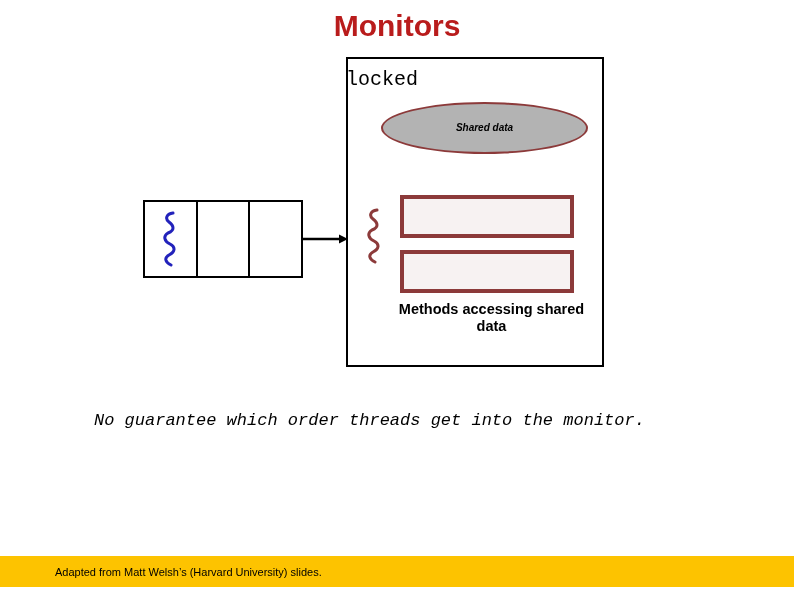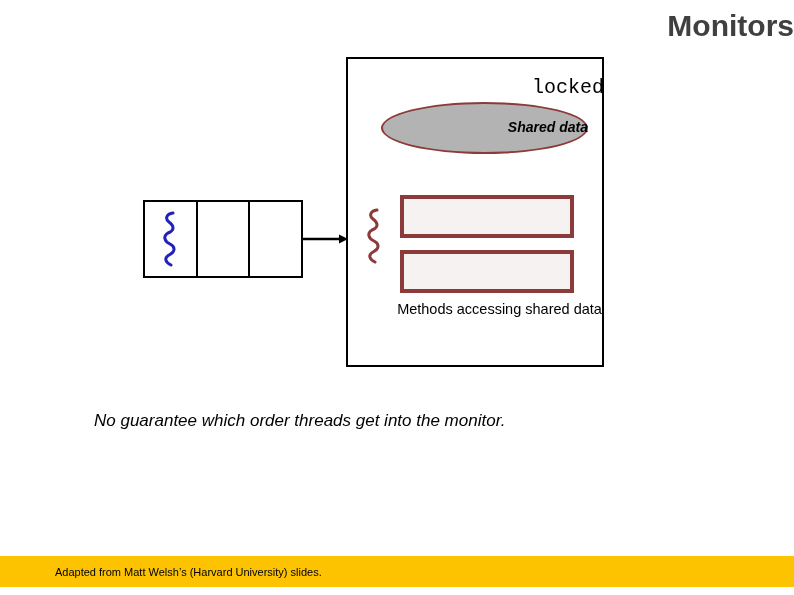--- a/index.html
+++ b/index.html
@@ -14,47 +14,47 @@
     overflow: hidden;
     font-family: "Liberation Sans", sans-serif;
   }
 
   
   #slide-title {
     position: absolute;
     left: 0;
     top: 9px;
     width: 794px;
-    text-align: right;
+    text-align: center;
     font-family: "Liberation Sans", sans-serif;
     font-size: 30px;
     font-weight: bold;
-    color: #404040;
+    color: #b91c1c;
     letter-spacing: 0px;
     line-height: 34px;
   }
 
   
   #monitor-box {
     position: absolute;
     left: 346px;
     top: 57px;
     width: 258px;
     height: 310px;
     border: 2px solid #000000;
     box-sizing: border-box;
     background: #ffffff;
   }
 
   #locked-label {
     position: absolute;
     left: 346px;
-    top: 76px;
+    top: 68px;
     width: 258px;
-    text-align: right;
+    text-align: left;
     font-family: "Liberation Mono", "DejaVu Sans Mono", monospace;
     font-size: 20px;
     font-weight: normal;
     color: #000000;
     line-height: 24px;
   }
 
   
   #shared-data-ellipse {
     position: absolute;
@@ -65,23 +65,23 @@
     border-radius: 50%;
     background: #b3b3b3;
     border: 2px solid #8c3a3a;
     box-sizing: border-box;
   }
   #shared-data-label {
     position: absolute;
     left: 381px;
     top: 119px;
     width: 207px;
-    text-align: right;
-    font-family: "Liberation Sans", sans-serif;
-    font-size: 14px;
+    text-align: center;
+    font-family: "Liberation Sans", sans-serif;
+    font-size: 10px;
     font-weight: bold;
     font-style: italic;
     color: #000000;
     line-height: 17px;
   }
 
   
   .method-box {
     position: absolute;
     left: 400px;
@@ -89,28 +89,29 @@
     height: 43px;
     border: 4px solid #8c3a3a;
     background: #f7f2f2;
     box-sizing: border-box;
   }
   #method-box-1 { top: 195px; }
   #method-box-2 { top: 250px; }
 
   #methods-caption {
     position: absolute;
-    left: 392px;
+    left: 384px;
     top: 301px;
     width: 215px;
     text-align: center;
     font-family: "Liberation Sans", sans-serif;
     font-size: 14.5px;
     color: #000000;
     line-height: 17px;
+    font-weight: bold;
   }
 
   
   #thread-queue {
     position: absolute;
     left: 143px;
     top: 200px;
     width: 160px;
     height: 78px;
     display: flex;
@@ -153,21 +154,21 @@
     width: 45px;
     height: 14px;
   }
 
   
   #fifo-note {
     position: absolute;
     left: 94px;
     top: 410px;
     width: 600px;
-    font-family: Liberation Sans, sans-serif;
+    font-family: Liberation Mono, monospace;
     font-size: 17px;
     font-style: italic;
     color: #000000;
     line-height: 22px;
   }
   #fifo-note div { white-space: nowrap; }
 
   
   #footer-bar {
     position: absolute;

